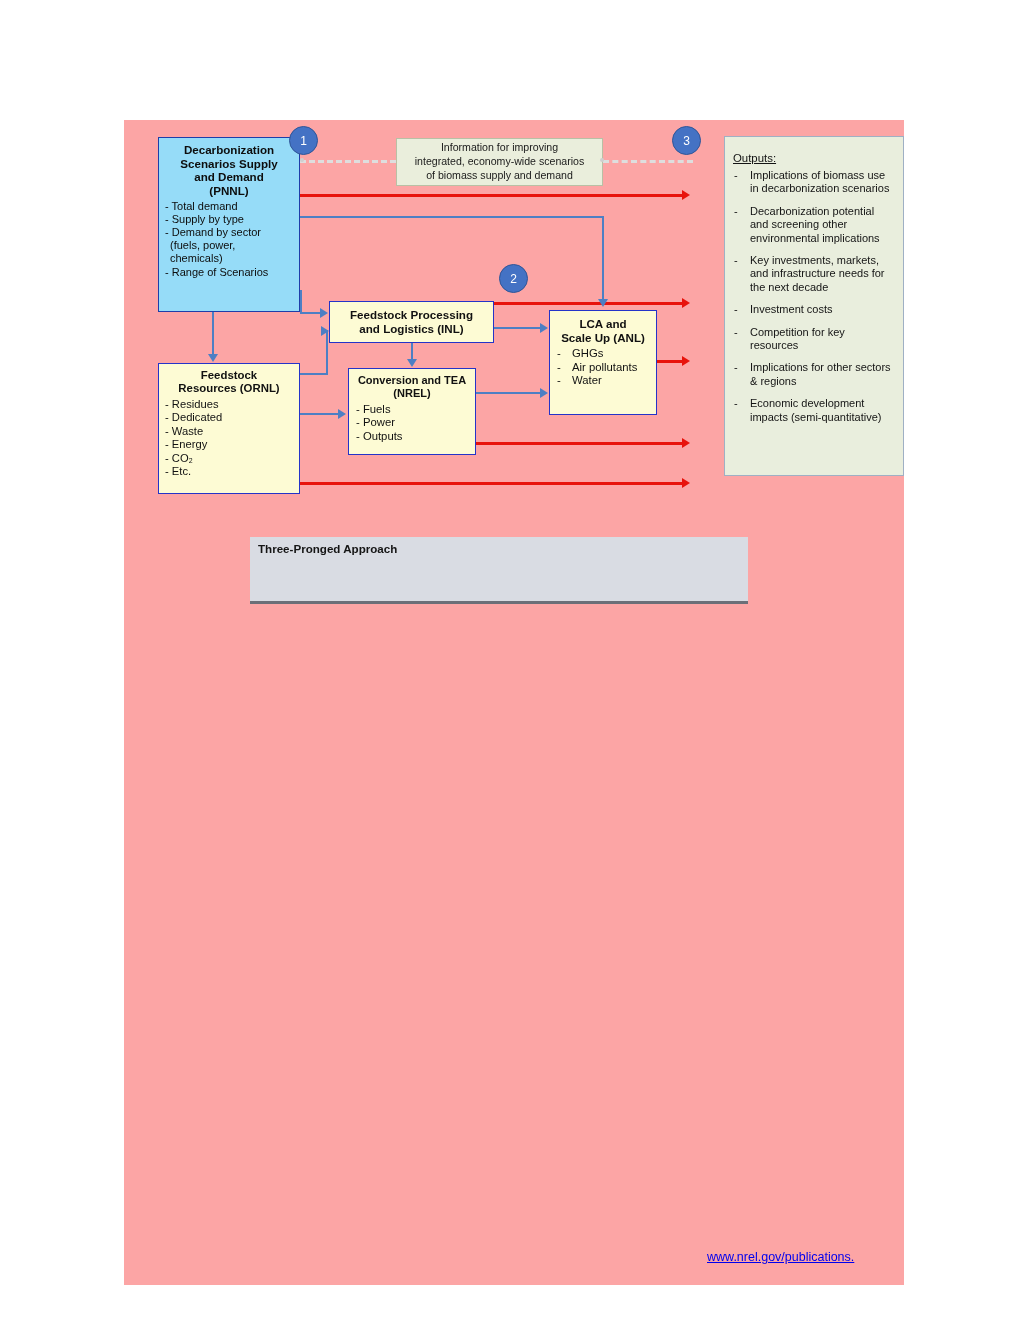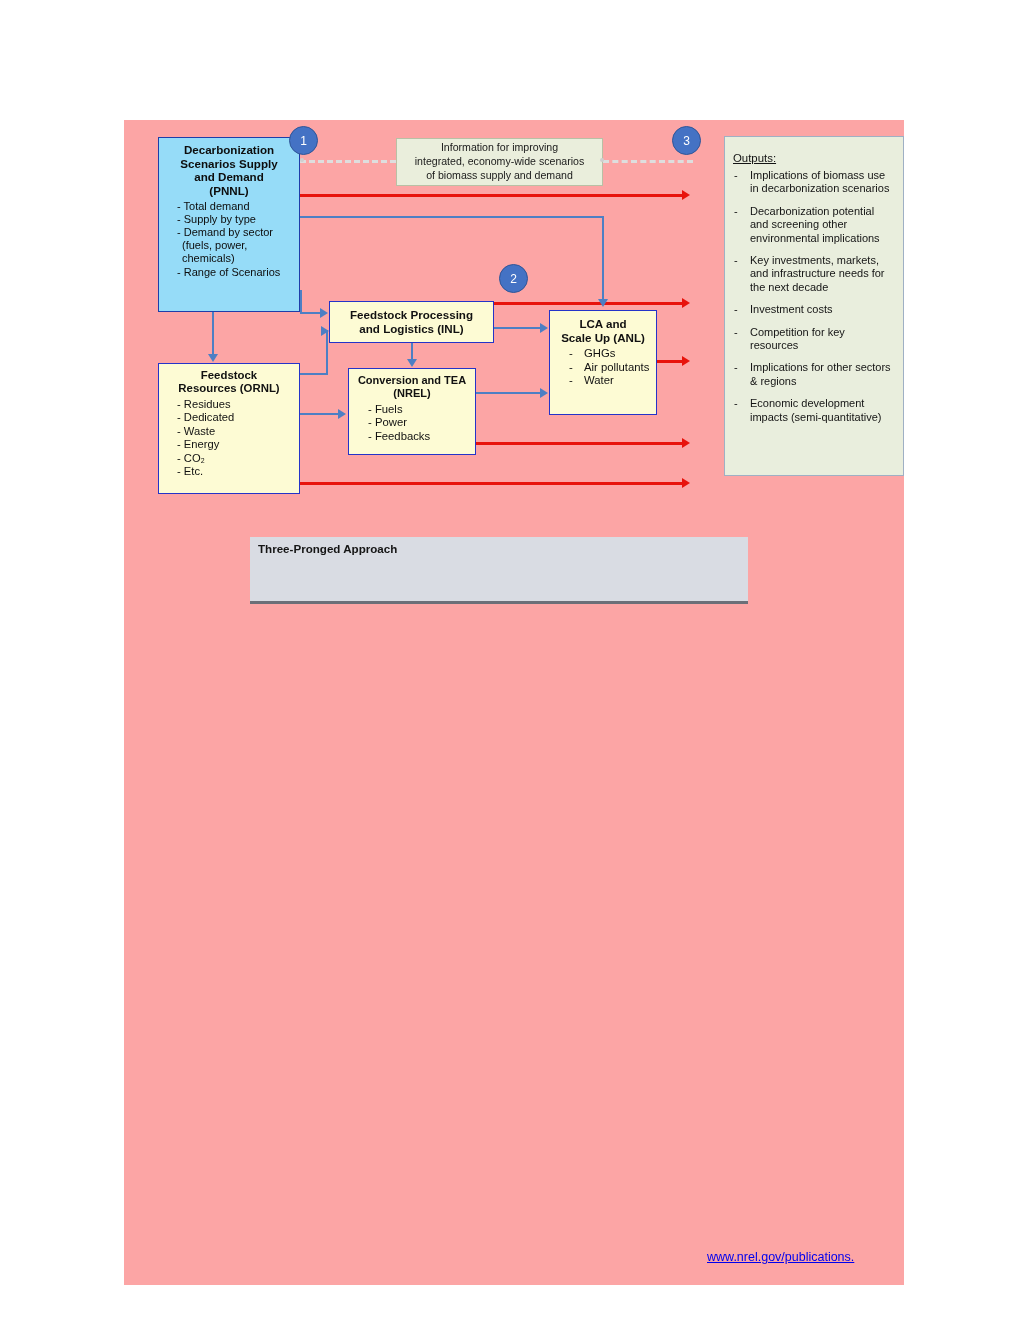--- a/index.html
+++ b/index.html
@@ -6,21 +6,21 @@
   body{width:1020px;height:1320px;position:relative;font-family:"Liberation Sans",sans-serif;}
 
   #slide{
     position:absolute; left:124px; top:120px; width:780px; height:1165px;
     background:#fca5a5; overflow:hidden;
   }
 
   
   .box{position:absolute;box-sizing:border-box;}
   .box .title{font-weight:bold;text-align:center;line-height:1.18;}
-  .box ul{list-style:none;margin:12px;padding:0;}
+  .box ul{list-style:none;margin:0;padding:0;}
   .box li{line-height:1.2;white-space:nowrap;}
 
   
   #box-pnnl{
     left:34px; top:17px; width:142px; height:175px;
     background:#96dcf8; border:1.5px solid #1f3da8;
     padding:5px 6px 4px 6px; font-size:11.2px; color:#0d0d0d;
   }
   #box-pnnl .title{font-size:11.6px;}
   #box-pnnl ul{margin-top:2px;font-size:11px;}
@@ -221,21 +221,21 @@
   </div>
 
   <div class="box" id="box-nrel">
     <div class="title">
       <div>Conversion and TEA</div>
       <div>(NREL)</div>
     </div>
     <ul>
       <li>- Fuels</li>
       <li>- Power</li>
-      <li>- Feedbacks</li>
+      <li>- Outputs</li>
     </ul>
   </div>
 
   <div class="box" id="box-anl">
     <div class="title">
       <div>LCA and</div>
       <div>Scale Up (ANL)</div>
     </div>
     <ul>
       <li><span class="dash">-</span><span>GHGs</span></li>

